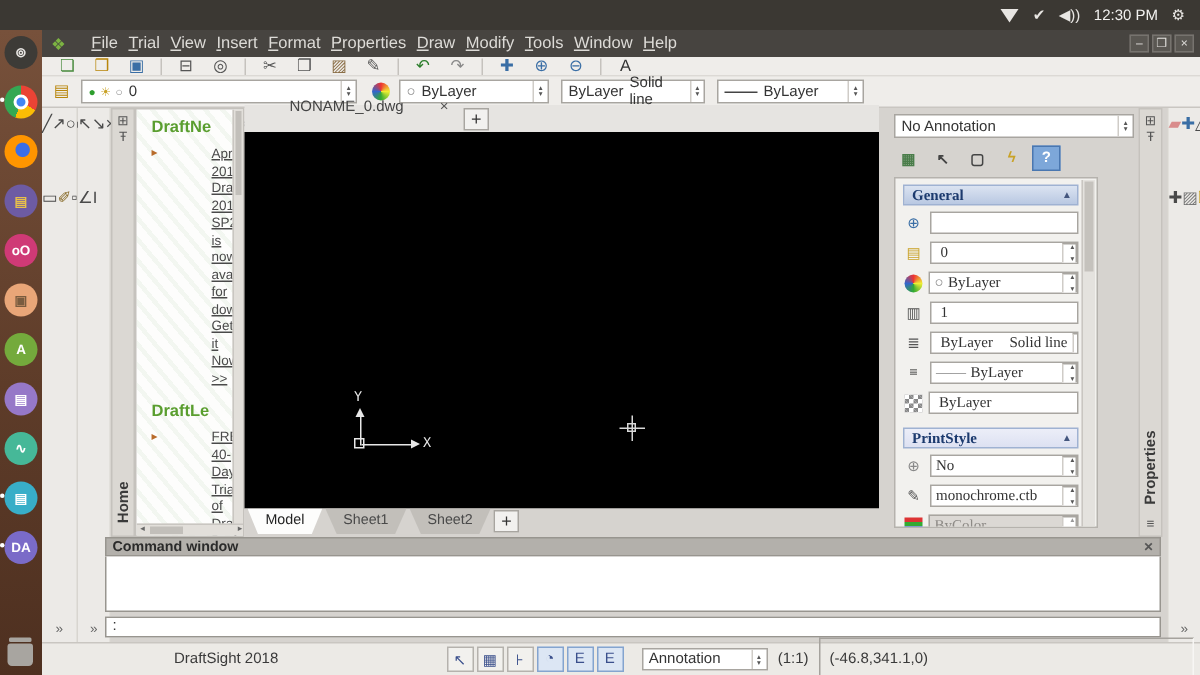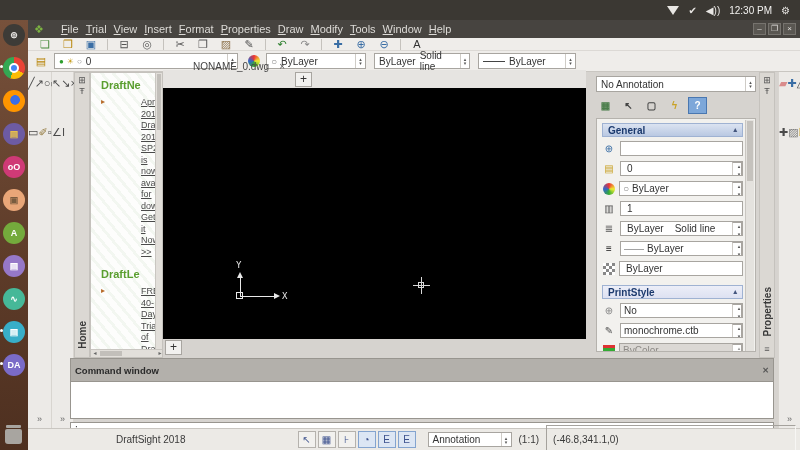--- a/index.html
+++ b/index.html
@@ -69,21 +69,21 @@
   .ad-text { font-size:9px; color:#4a4a4a; line-height:11.5px; white-space:pre-line;margin-left:34px; }
   .ad-link { text-decoration:underline; color:#4a4a4a; }
   #ad-vscroll { position:absolute; right:0; top:0; width:7px; height:278px; background:#e2dfda; border-left:1px solid #c9c6c1; }
   #ad-vscroll .thumb { margin:1px; height:56px; background:#c2bfba; }
   #ad-hscroll { position:absolute; left:0; bottom:0; width:73px; height:8px; background:#e2dfda; border-top:1px solid #c9c6c1; display:flex; font-size:6px; color:#666; }
   #ad-hscroll .thumb { width:22px; background:#c2bfba; margin:1px; }
   #ad-hscroll .arr { width:8px; text-align:center; line-height:7px; }
 
   
   #tabbar { position:absolute; left:163px; top:70px; width:423px; height:18px; background:#e6e4e1; display:flex; align-items:center; }
-  #doc-tab { display:flex; align-items:flex-end; gap:10px; padding:0 10px 16px 30px; height:18px; font-size:10px; color:#444; }
+  #doc-tab { display:flex; align-items:center; gap:24px; padding:0 10px 16px 30px; height:18px; font-size:10px; color:#444; }
   #doc-tab .close { color:#555; font-size:10px; }
   #newtab-btn { width:17px; height:15px; border:1px solid #a8a5a0; background:#f2f1ef; text-align:center; line-height:13px; font-size:12px; color:#333; }
   #canvas { position:absolute; left:163px; top:88px; width:423px; height:251px; background:#000; }
   .ucs-line { position:absolute; background:#e8e8e8; }
   .ucs-label { position:absolute; color:#e8e8e8; font-size:9px; font-family:"DejaVu Sans Mono",monospace; }
   .arrow-up { position:absolute; width:0; height:0; border-left:3px solid transparent; border-right:3px solid transparent; border-bottom:6px solid #e8e8e8; }
   .arrow-right { position:absolute; width:0; height:0; border-top:3px solid transparent; border-bottom:3px solid transparent; border-left:6px solid #e8e8e8; }
   #ucs-box { position:absolute; width:7px; height:7px; border:1px solid #e8e8e8; }
   #crosshair .ch { position:absolute; background:#d8d8d8; }
   #pickbox { position:absolute; width:6px; height:6px; border:1px solid #d8d8d8; }
@@ -92,40 +92,40 @@
   #sheettabs { position:absolute; left:163px; top:339px; width:423px; height:19px; background:#d6d3cf; display:flex; align-items:flex-start; gap:2px; padding-left:2px; }
   .sheet-tab { height:17px; padding:0 12px; clip-path:polygon(0 0,100% 0,86% 100%,14% 100%); background:#c2bfba; color:#4a4a4a; font-size:9.5px; line-height:16px; }
   .sheet-tab.active { background:#fdfdfc; color:#222; }
   #addsheet-btn { width:17px; height:15px; margin-top:1px; border:1px solid #a8a5a0; background:#f2f1ef; text-align:center; line-height:13px; font-size:12px; }
 
   
   #sel-combo { position:absolute; left:596px; top:76px; width:160px; }
   #props-icons { position:absolute; left:596px; top:97px; display:flex; gap:4px; }
   .pibtn { width:19px; height:17px; border:1px solid transparent; display:flex; align-items:center; justify-content:center; font-size:10px; font-weight:bold; }
   .pibtn.pressed { background:#7da7d9; border-color:#4a77b0; color:#fff; }
-  #props-panel { position:absolute; left:596px; top:118px; width:160px; height:234px; background:#f2f1ee; border:1px solid #b5b2ad; padding:4px 12px 6px 5px; overflow:hidden; }
+  #props-panel { position:absolute; left:596px; top:118px; width:136px; height:234px; background:#f2f1ee; border:1px solid #b5b2ad; padding:4px 12px 6px 5px; overflow:hidden;font-family:Liberation Serif, serif; }
   .psec-header { height:14px; display:flex; align-items:center; padding:0 5px; font-weight:bold; font-size:10px; color:#1c3a6e; background:linear-gradient(180deg,#dbe3f1,#b9c8e2); border:1px solid #9fb2d2; }
   .psec-header.light { background:linear-gradient(180deg,#eceef8,#dde1f2); }
   .psec-header .caret { margin-left:auto; font-size:7px; color:#44567e; }
   .prow { display:flex; align-items:center; margin-top:3px; height:17px; gap:4px; }
   .picon { width:14px; text-align:center; font-size:10px; flex:none; }
   .picon.colorwheel { width:12px; height:12px; border-radius:50%; background:conic-gradient(#e33,#ee3,#3a3,#36c,#e33); margin-left:1px; }
   .picon.checker, .picon.colorbars { width:12px; height:12px; margin-left:1px; }
   .picon.checker { background-image:linear-gradient(45deg,#888 25%,transparent 25%,transparent 75%,#888 75%),linear-gradient(45deg,#888 25%,#fff 25%,#fff 75%,#888 75%); background-size:6px 6px; background-position:0 0,3px 3px; }
   .picon.colorbars { background:linear-gradient(180deg,#d33 0 25%,#3a3 25% 50%,#36c 50% 75%,#dd3 75%); }
   .pctl { flex:1; height:15px; background:#fff; border:1px solid #a8a5a0; display:flex; align-items:center; padding-left:3px; font-size:10px; gap:3px; overflow:hidden; white-space:nowrap; }
   .prow.disabled .pctl { background:#dbd8d4; color:#8d8a86; }
   .prow.disabled .spin { color:#999; }
   .val2 { margin-left:8px; }
   #props-scroll { position:absolute; right:1px; top:1px; width:9px; height:232px; background:#e4e2de; border-left:1px solid #c9c6c1; }
   #props-scroll .thumb { margin:1px; height:60px; background:#c5c2bd; }
 
   
   #cmdwin { position:absolute; left:70px; top:358px; width:704px; height:69px; }
-  #cmd-title { height:13px; background:#b3b0ab; border:1px solid #98958f; display:flex; align-items:center; padding:11px 4px; font-size:9.5px; font-weight:bold; color:#2a2a2a; }
+  #cmd-title { height:13px; background:#b3b0ab; border:1px solid #98958f; display:flex; align-items:center; padding:0 4px; font-size:9.5px; font-weight:bold; color:#2a2a2a; }
   #cmd-title .close { margin-left:auto; font-size:8px; color:#555; }
   #cmd-output { height:37px; background:#fff; border:1px solid #98958f; border-top:none; }
   #cmd-input { margin-top:3px; height:14px; background:#fff; border:1px solid #98958f; font-size:10px; padding-left:4px; color:#333; }
 
   
   #statusbar { position:absolute; left:28px; top:428px; width:772px; height:22px; background:#eceae6; border-top:1px solid #c9c6c1; display:flex; align-items:center; font-size:10px; }
   #status-app { margin-left:88px; color:#3a3a3a; }
   #status-btns { margin-left:112px; display:flex; gap:2px; }
   .sbtn { width:18px; height:17px; border:1px solid #b5b2ad; background:#f2f1ee; display:flex; align-items:center; justify-content:center; font-size:10px; color:#3a4f8c; }
   .sbtn.pressed { background:#dce6f4; border-color:#84a4cf; }
@@ -396,20 +396,26 @@
   <span id="ucs-box" style="left:73px;top:204px;"></span>
   
   <span id="crosshair">
     <span class="ch" style="left:250px;top:197px;width:17px;height:1px;"></span>
     <span class="ch" style="left:258px;top:189px;width:1px;height:17px;"></span>
   </span>
   <span id="pickbox" style="left:255px;top:194px;"></span>
 </div>
 
 <div id="sheettabs">
+  <span style="display:flex;gap:2px;">
+
+  <span class="sheet-tab active">Model</span>
+      <span class="sheet-tab">Sheet1</span>
+      <span class="sheet-tab">Sheet2</span>
+    </span>
   <span id="addsheet-btn">+</span>
 </div>
 
 <div id="sel-combo" class="combo">
   <span>No Annotation</span>
   <span class="spin"></span>
 </div>
 <div id="props-icons">
 
 <span class="pibtn" style="color: rgb(74, 125, 74);">▦</span>

